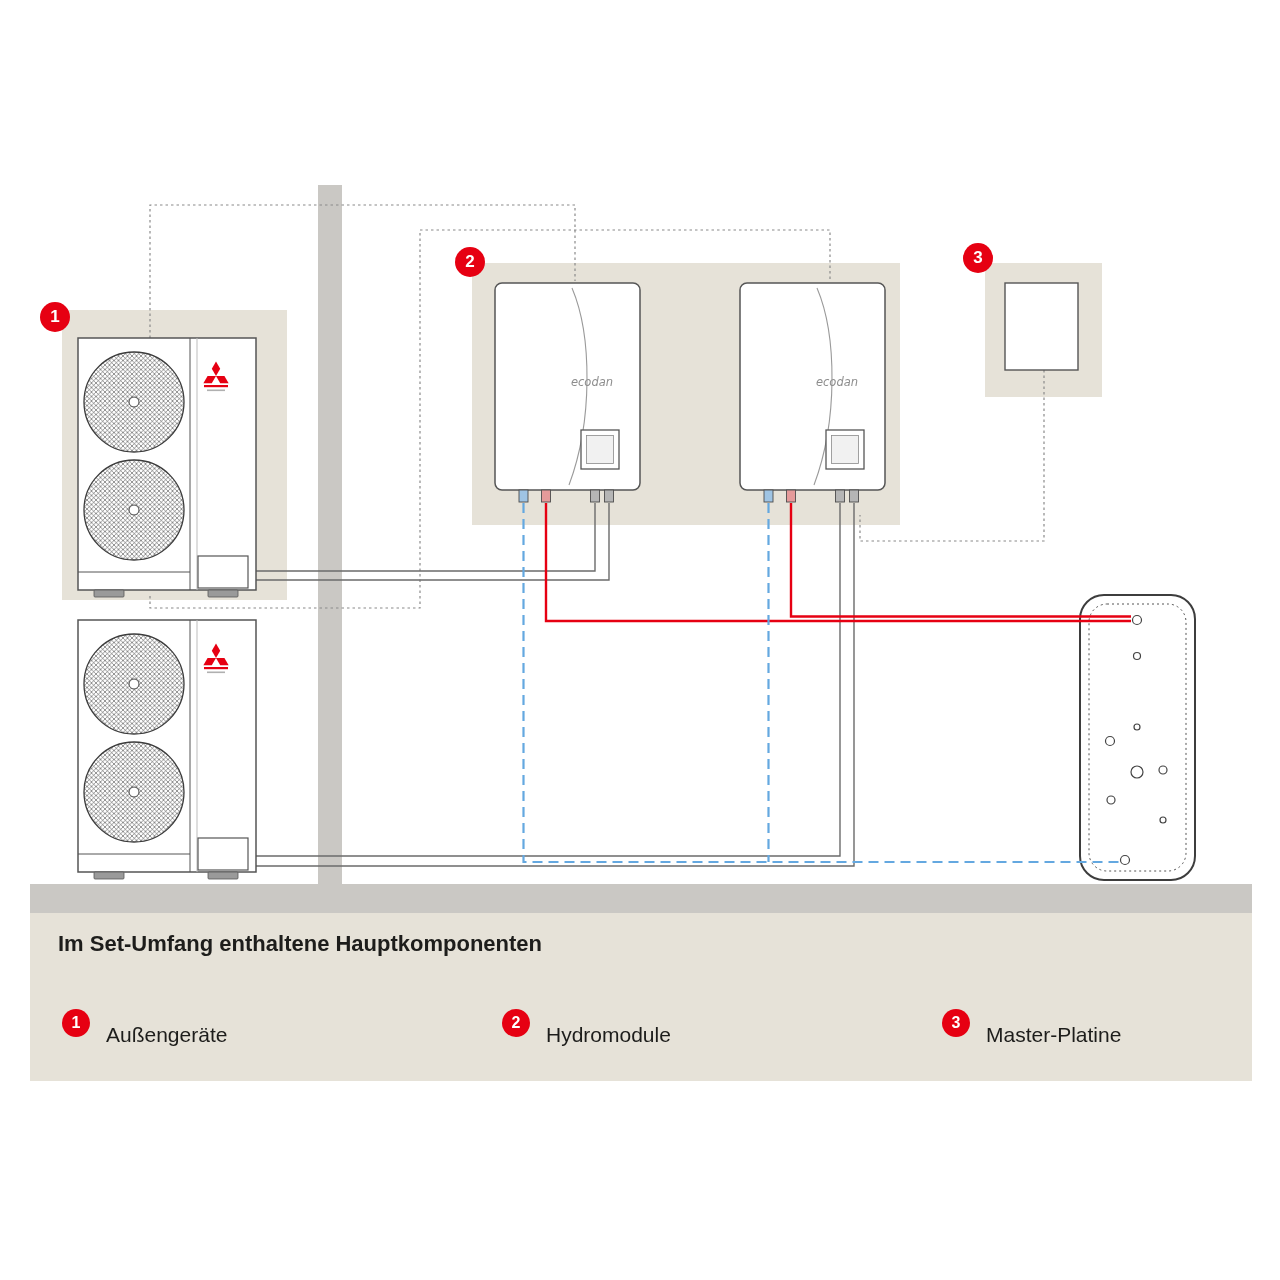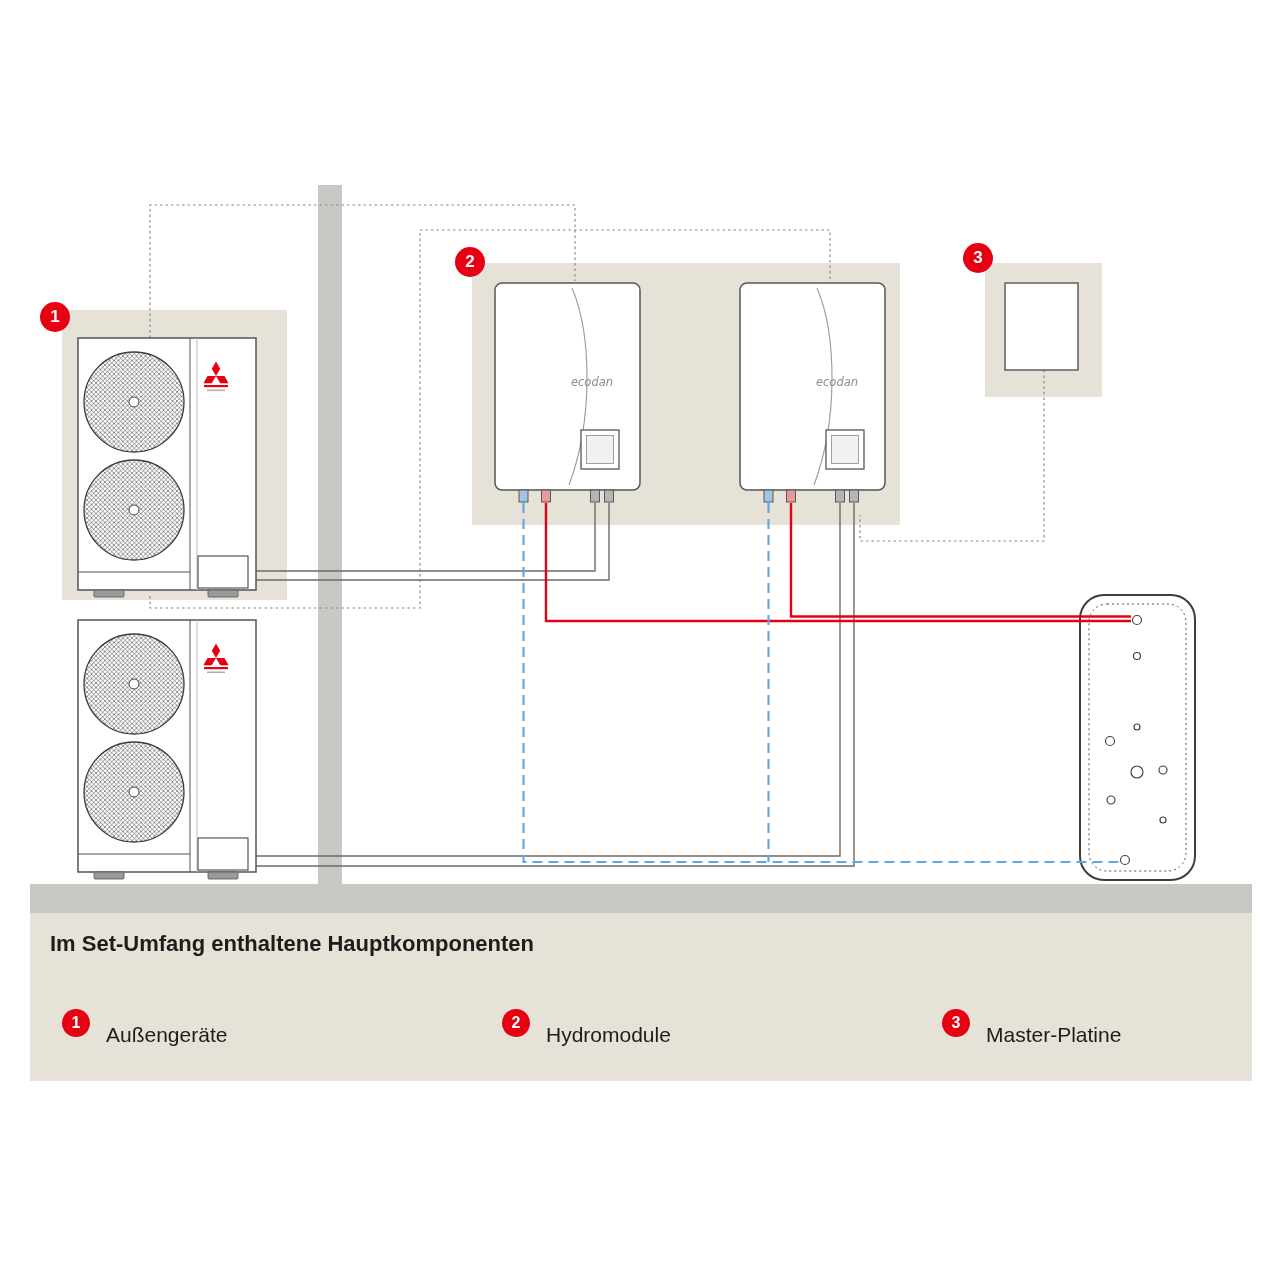--- a/index.html
+++ b/index.html
@@ -51,21 +51,21 @@
   .marker{
     position:absolute;width:30px;height:30px;border-radius:50%;
     background:#e60012;color:#fff;font-weight:bold;font-size:17px;
     display:flex;align-items:center;justify-content:center;z-index:5;
   }
   .legend-panel{
     position:absolute;left:30px;top:913px;width:1222px;height:168px;
     background:#e6e2d8;z-index:4;
   }
   .legend-heading{
-    position:absolute;left:20px;top:18px;font-size:22px;font-weight:bold;color:#1d1d1b;
+    position:absolute;left:28px;top:18px;font-size:22px;font-weight:bold;color:#1d1d1b;
   }
   .legend-item{position:absolute;top:86px;display:flex;align-items:center;gap:16px;}
   .legend-item.i1{left:32px;}
   .legend-item.i2{left:472px;}
   .legend-item.i3{left:912px;}
   .legend-circle{
     width:28px;height:28px;border-radius:50%;background:#e60012;color:#fff;
     font-weight:bold;font-size:16px;display:flex;align-items:center;justify-content:center;
     flex:0 0 auto;
   }

